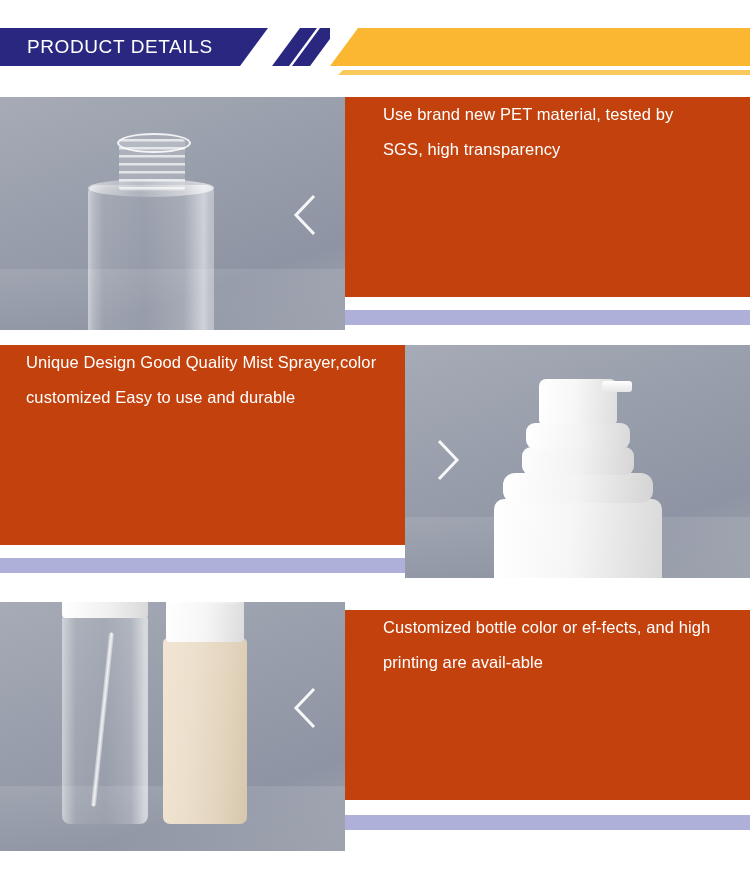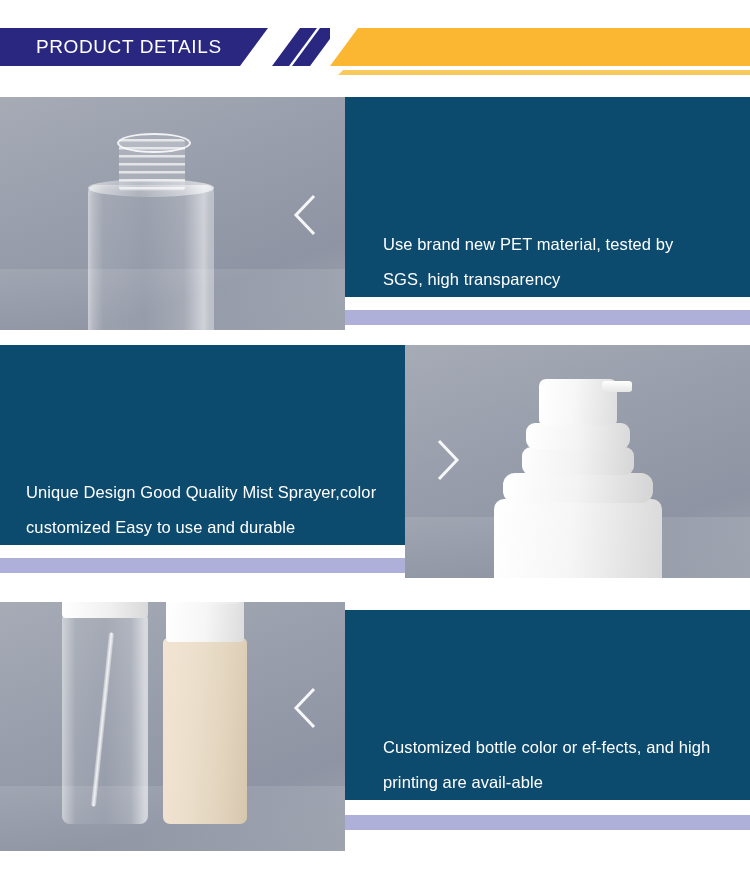--- a/index.html
+++ b/index.html
@@ -23,21 +23,21 @@
   }
   .banner-main {
     position: absolute;
     left: 0; top: 0;
     width: 268px; height: 38px;
     background: #29277f;
     clip-path: polygon(0 0, 268px 0, 240px 38px, 0 38px);
   }
   .banner-title {
     position: absolute;
-    left: 36px; top: 7px;
+    left: 27px; top: 7px;
     color: #ffffff;
     font-size: 19px;
     letter-spacing: 0.6px;
     font-weight: 400;
     line-height: 24px;
     white-space: nowrap;
   }
   .banner-slash {
     position: absolute;
     top: 0; height: 38px;
@@ -70,24 +70,24 @@
     position: absolute;
     top: 0; height: 233px;
     overflow: hidden;
     background: #9aa0ae;
   }
   .row-3 .panel-img { height: 249px; }
 
   .panel-text {
     position: absolute;
     top: 0; height: 200px;
-    background: #0c4a6e;
+    background: #c2410c;
     box-sizing: border-box;
     display: flex;
-    align-items: flex-end;
+    align-items: flex-start;
   }
   .panel-text p {
     margin: 0;
     color: #ffffff;
     font-size: 16.5px;
     line-height: 35px;
     letter-spacing: 0.1px;
   }
 
   

